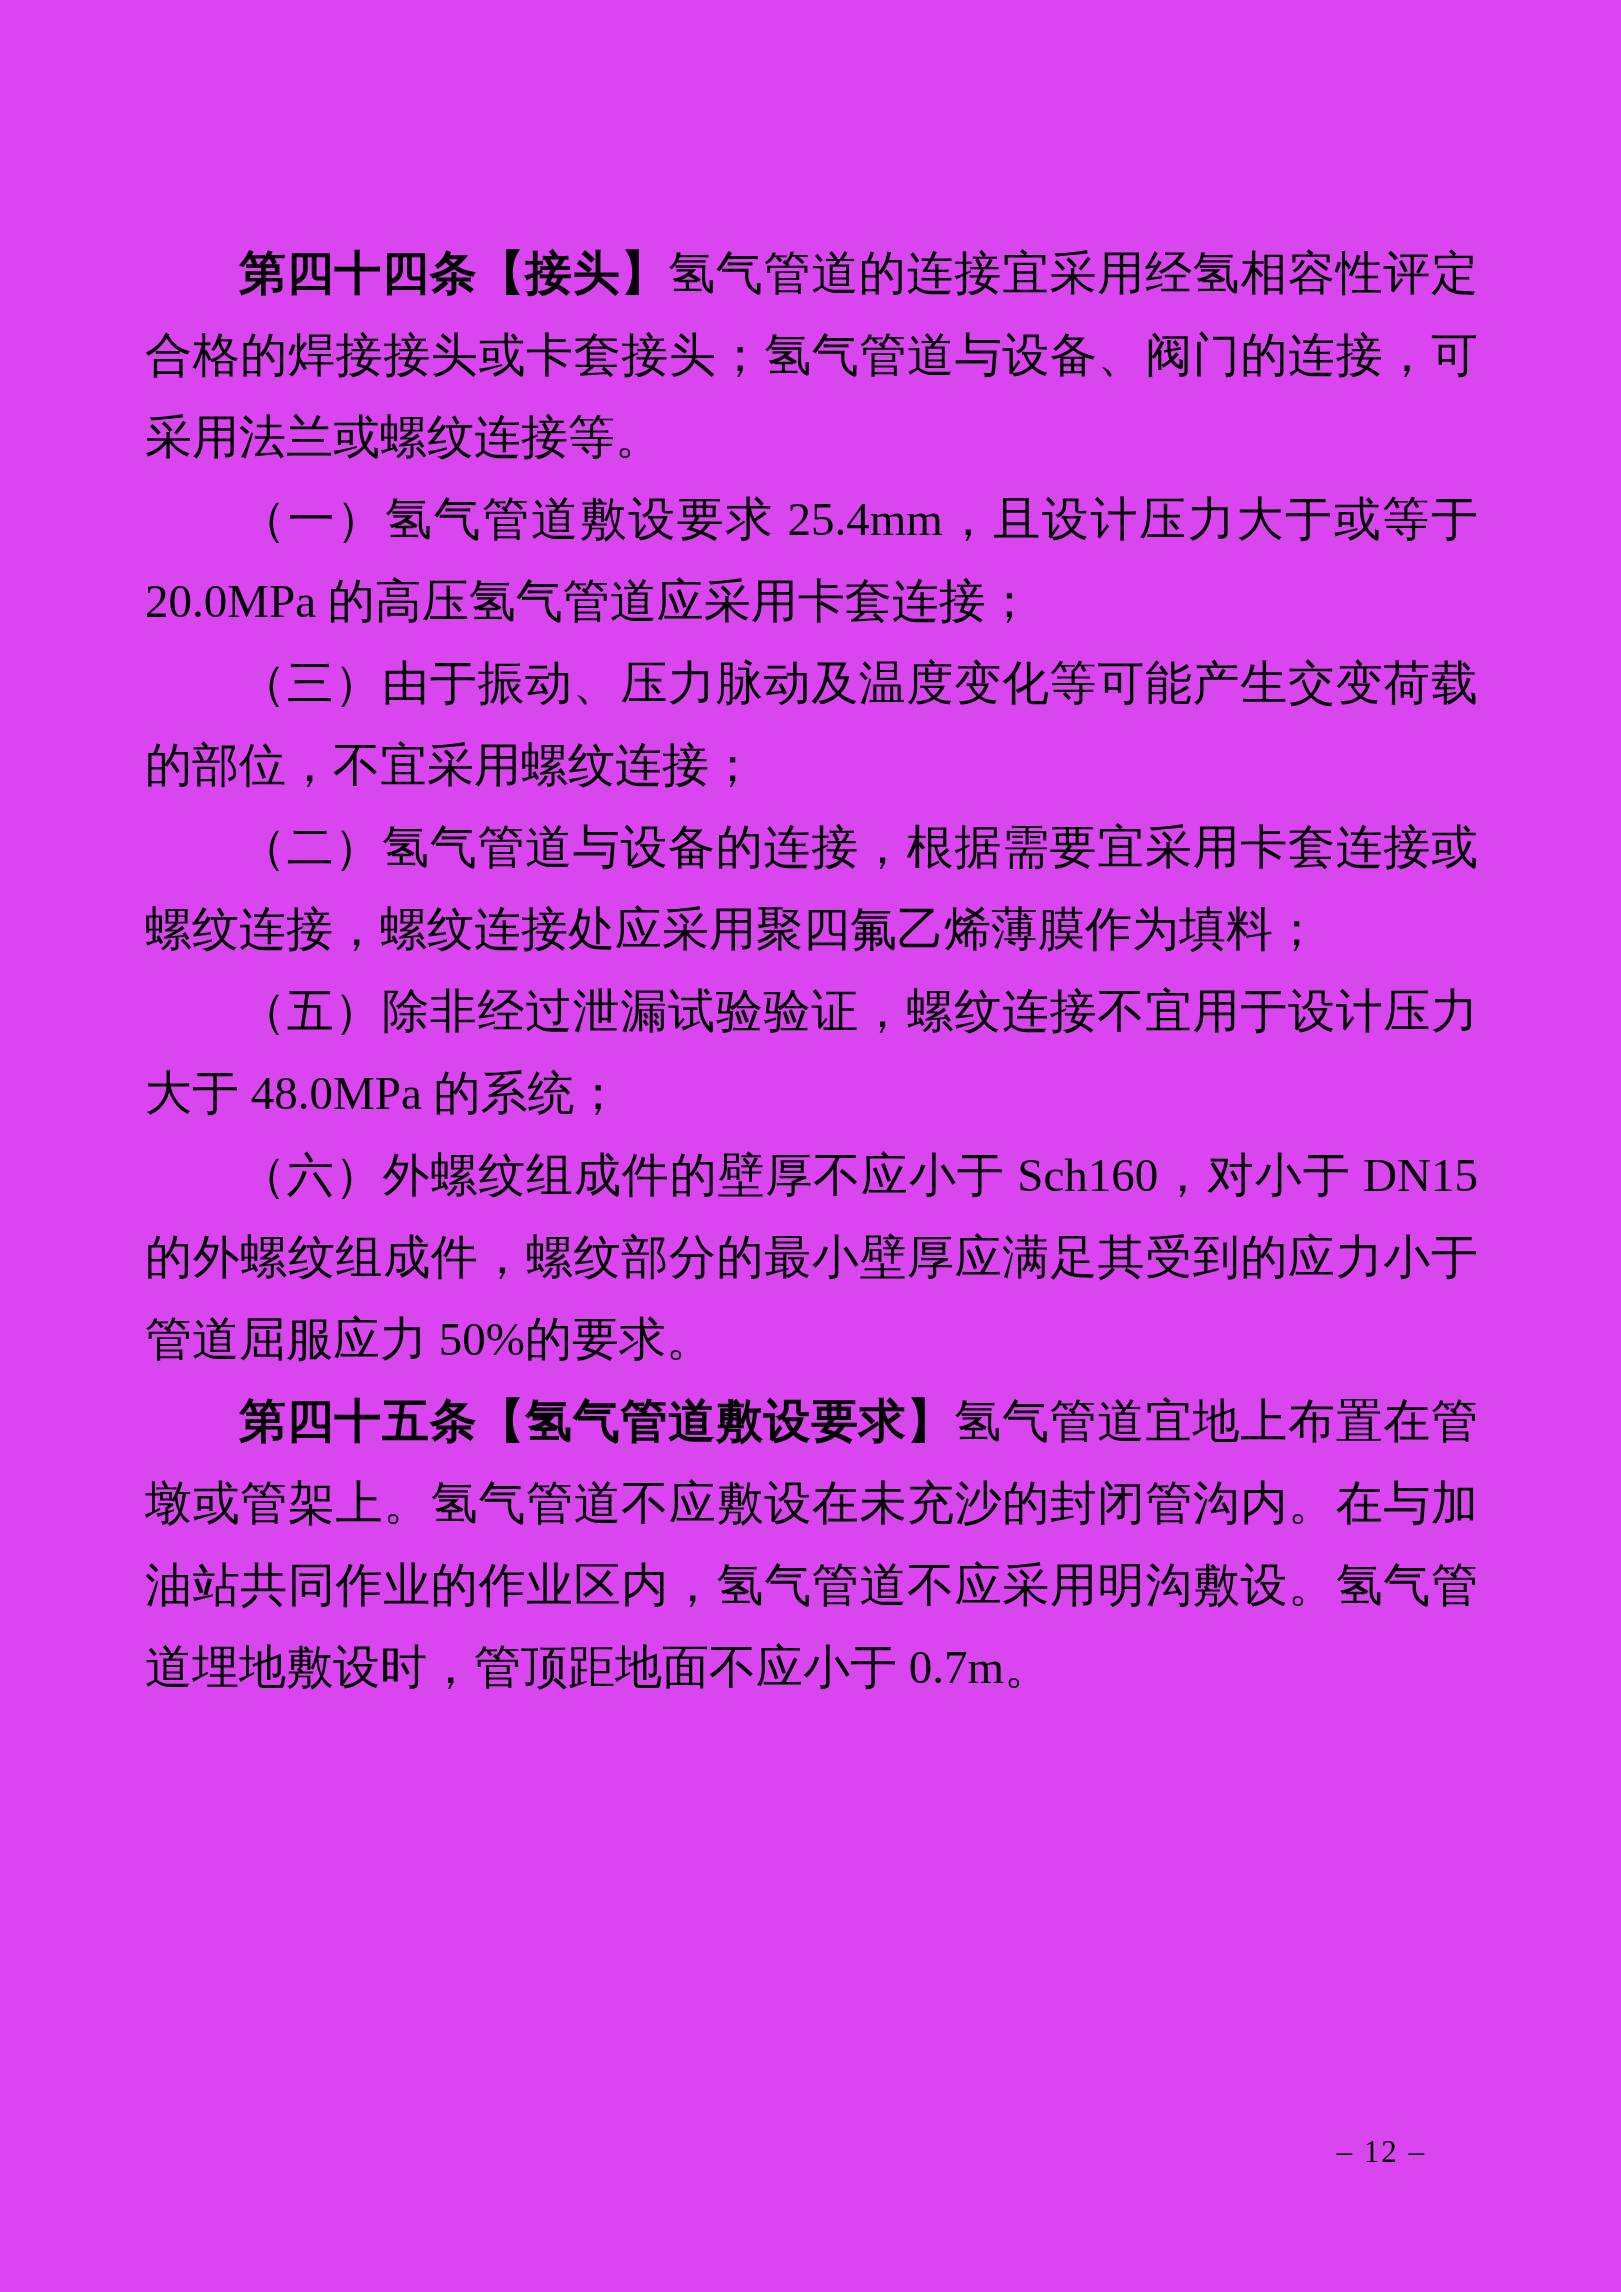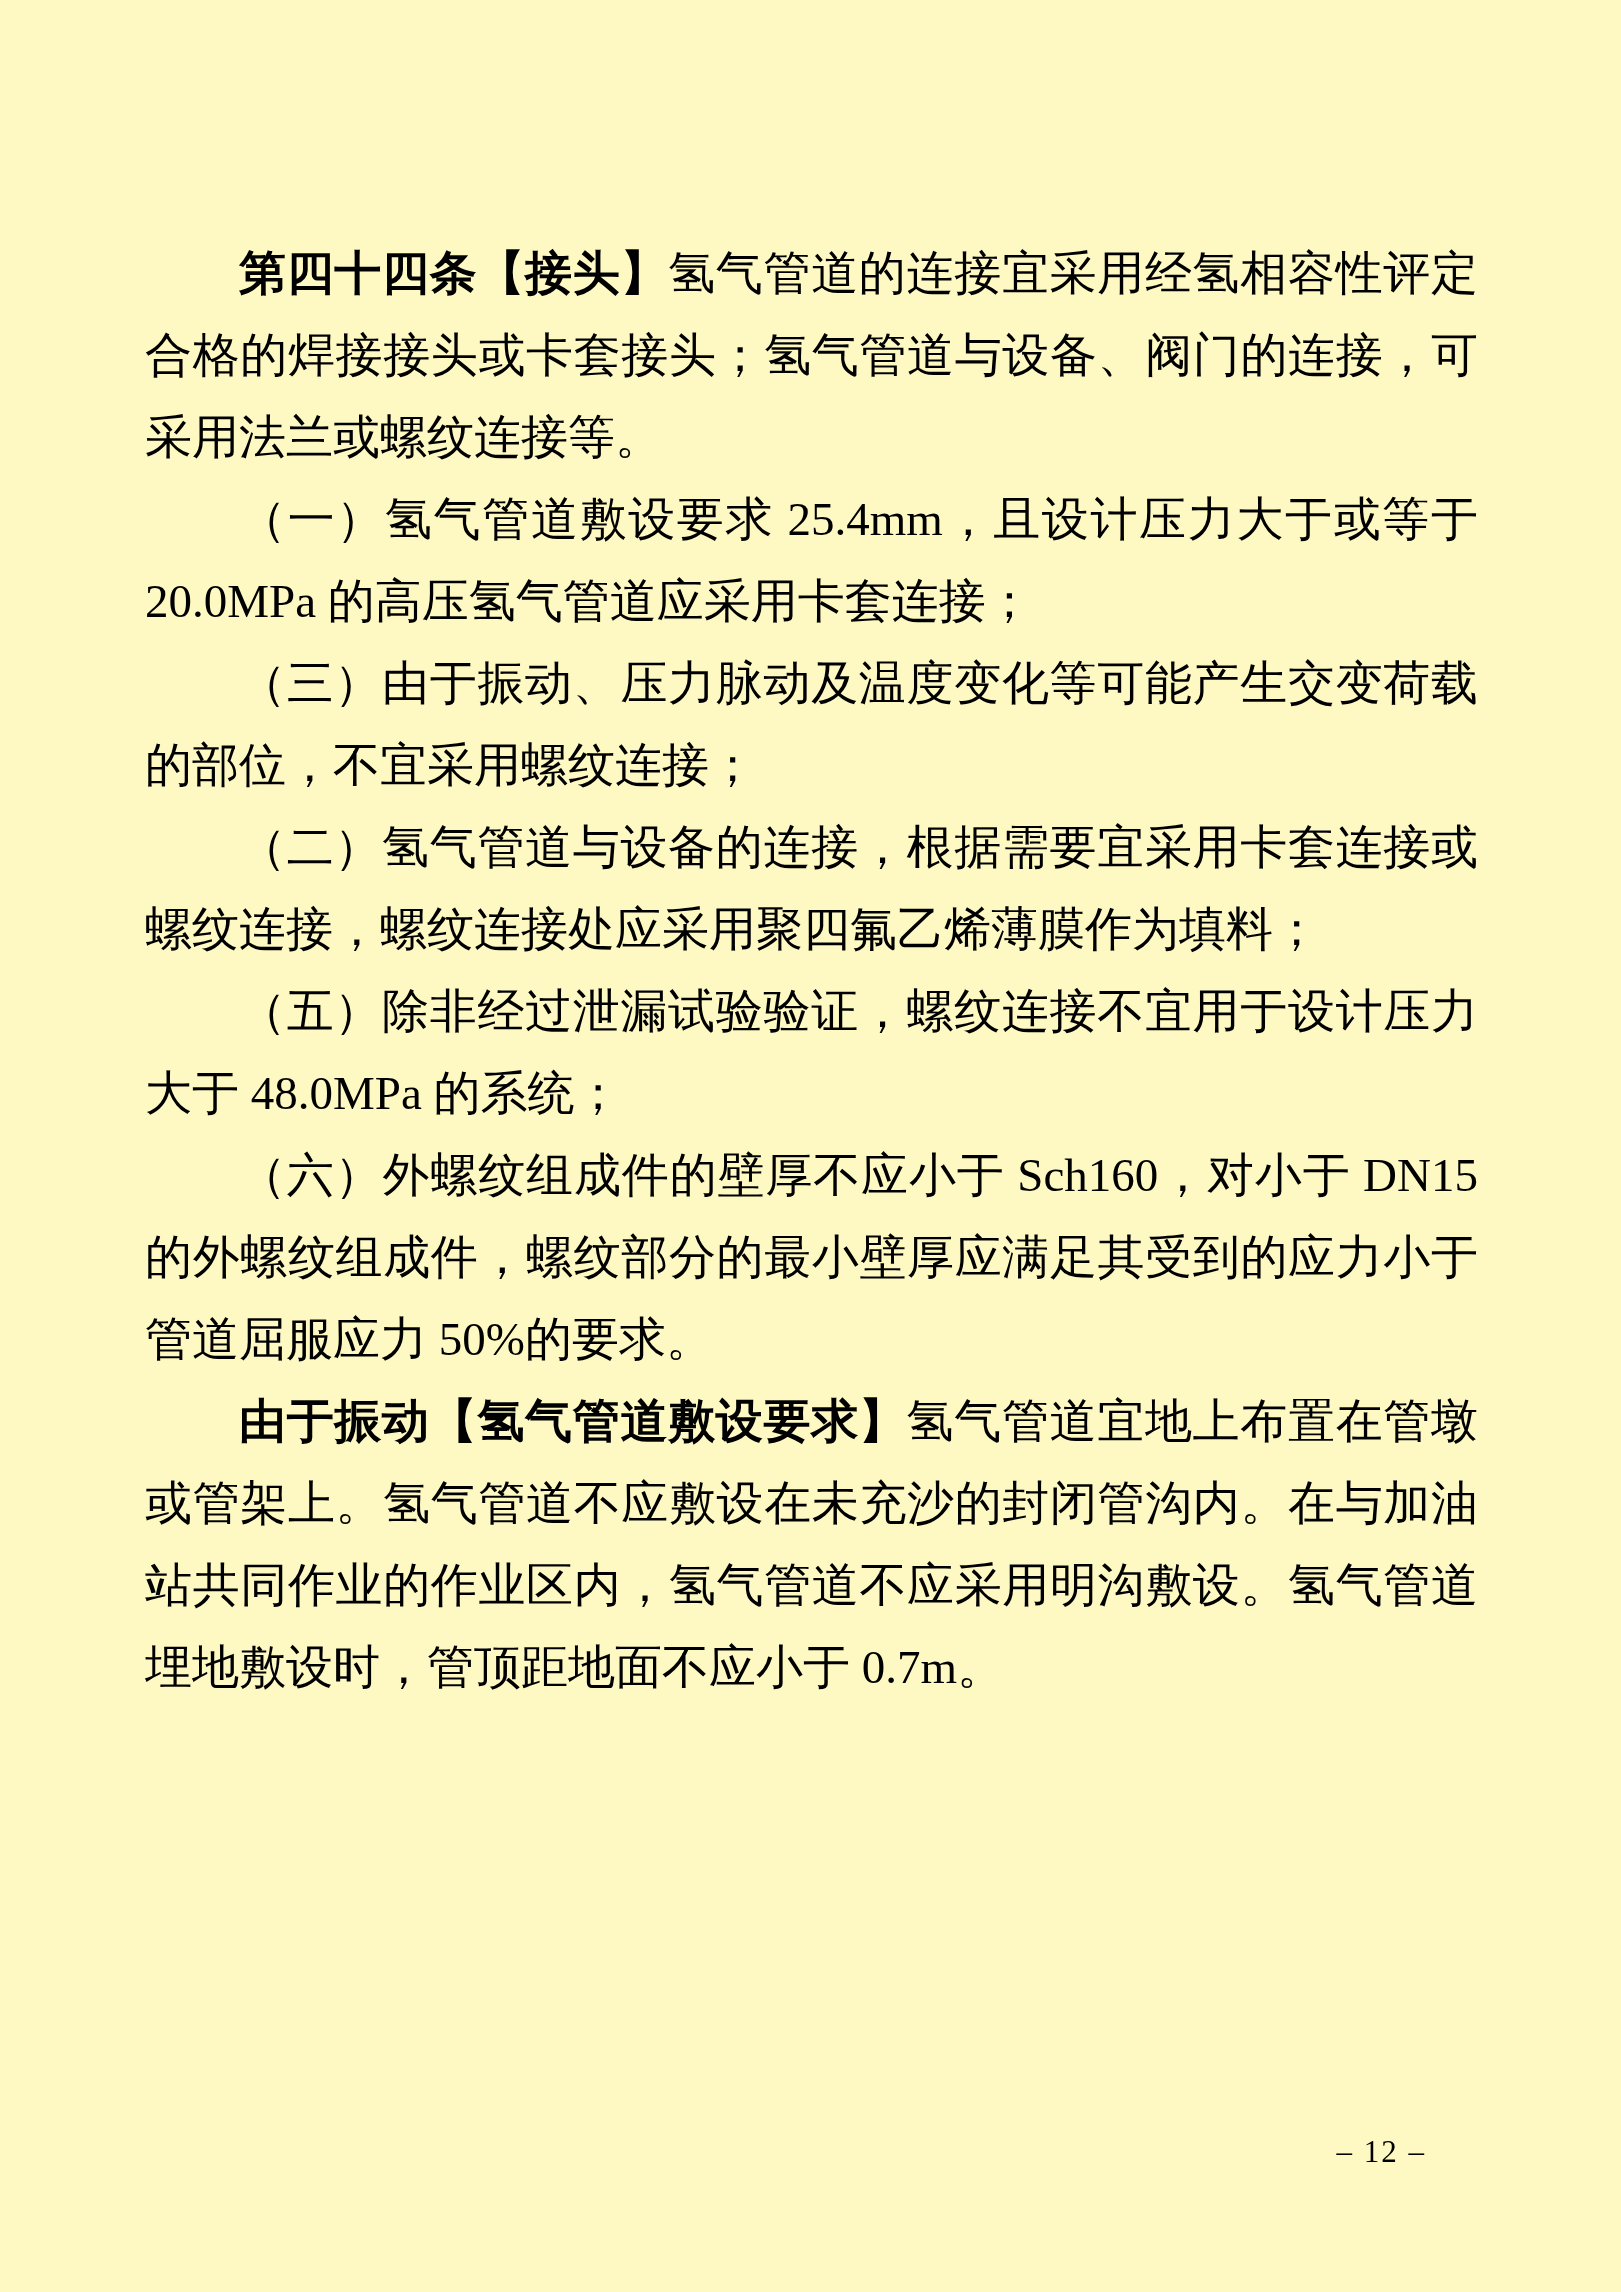--- a/index.html
+++ b/index.html
@@ -4,21 +4,21 @@
 <style>
   html, body {
     margin: 0;
     padding: 0;
     background: #ffffff;
   }
   .page {
     position: relative;
     width: 1621px;
     height: 2293px;
-    background: #fef9c3;
+    background: #d946ef;
     overflow: hidden;
     font-family: "Liberation Serif", "DejaVu Serif", serif;
     color: #000000;
   }
   .doc-body {
     position: absolute;
     left: 145px;
     top: 232px;
     width: 1333px;
   }
@@ -52,17 +52,17 @@
 <body>
 
 <div class="page">
   <main class="doc-body" id="doc-body">
       <p class="para"><span class="run-bold">第四十四条【接头】</span><span class="run-normal">氢气管道的连接宜采用经氢相容性评定合格的焊接接头或卡套接头；氢气管道与设备、阀门的连接，可采用法兰或螺纹连接等。</span></p>
       <p class="para"><span class="run-normal">（一）氢气管道敷设要求 25.4mm，且设计压力大于或等于20.0MPa 的高压氢气管道应采用卡套连接；</span></p>
       <p class="para"><span class="run-normal">（三）由于振动、压力脉动及温度变化等可能产生交变荷载的部位，不宜采用螺纹连接；</span></p>
       <p class="para"><span class="run-normal">（二）氢气管道与设备的连接，根据需要宜采用卡套连接或螺纹连接，螺纹连接处应采用聚四氟乙烯薄膜作为填料；</span></p>
       <p class="para"><span class="run-normal">（五）除非经过泄漏试验验证，螺纹连接不宜用于设计压力大于 48.0MPa 的系统；</span></p>
       <p class="para"><span class="run-normal">（六）外螺纹组成件的壁厚不应小于 Sch160，对小于 DN15的外螺纹组成件，螺纹部分的最小壁厚应满足其受到的应力小于管道屈服应力 50%的要求。</span></p>
-      <p class="para"><span class="run-bold">由于振动【氢气管道敷设要求】</span><span class="run-normal">氢气管道宜地上布置在管墩或管架上。氢气管道不应敷设在未充沙的封闭管沟内。在与加油站共同作业的作业区内，氢气管道不应采用明沟敷设。氢气管道埋地敷设时，管顶距地面不应小于 0.7m。</span></p>
+      <p class="para"><span class="run-bold">第四十五条【氢气管道敷设要求】</span><span class="run-normal">氢气管道宜地上布置在管墩或管架上。氢气管道不应敷设在未充沙的封闭管沟内。在与加油站共同作业的作业区内，氢气管道不应采用明沟敷设。氢气管道埋地敷设时，管顶距地面不应小于 0.7m。</span></p>
     </main>
   <div class="page-number">– 12 –</div>
 </div>
 
 
 </body></html>

